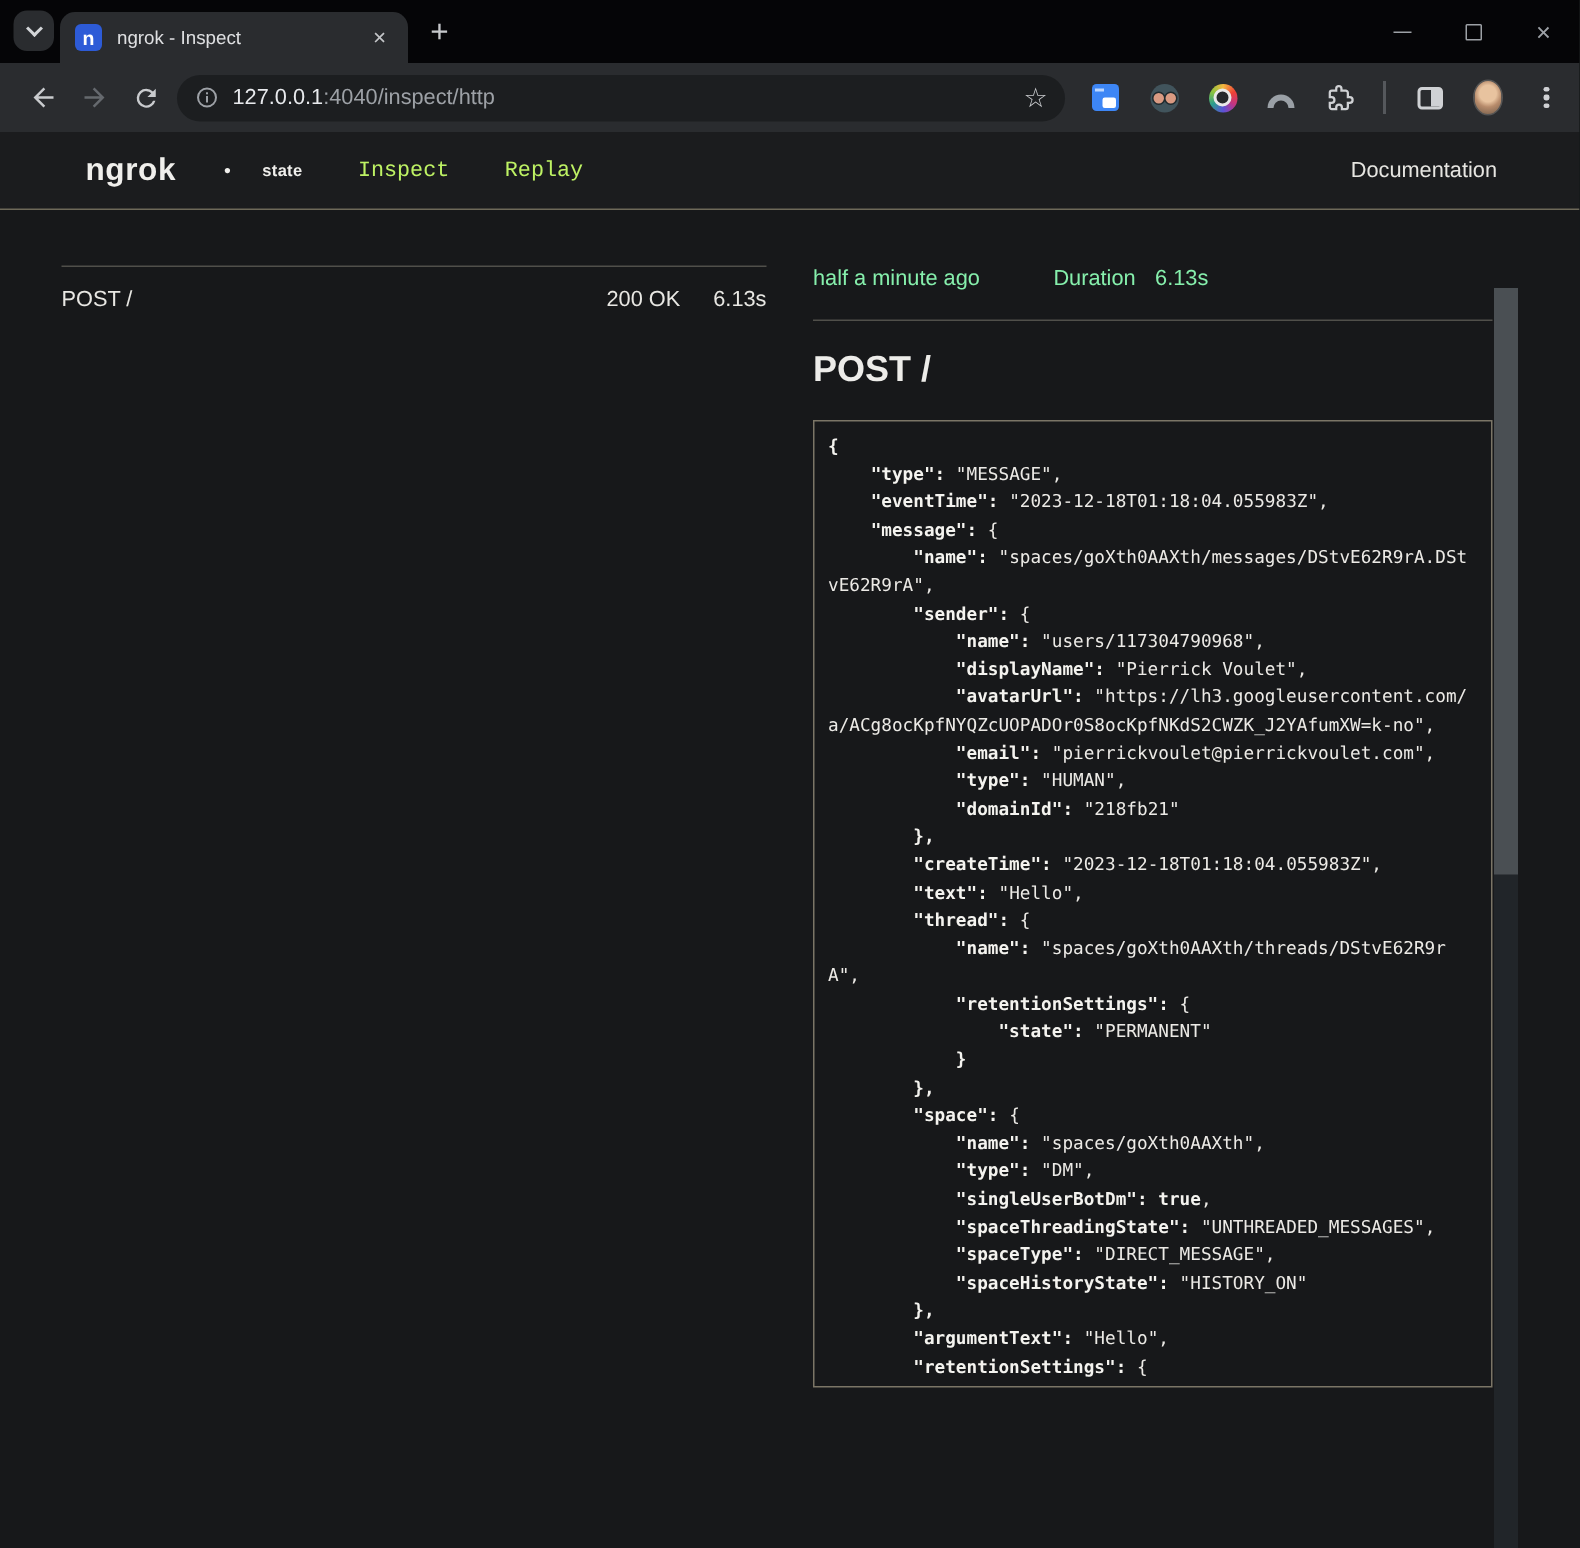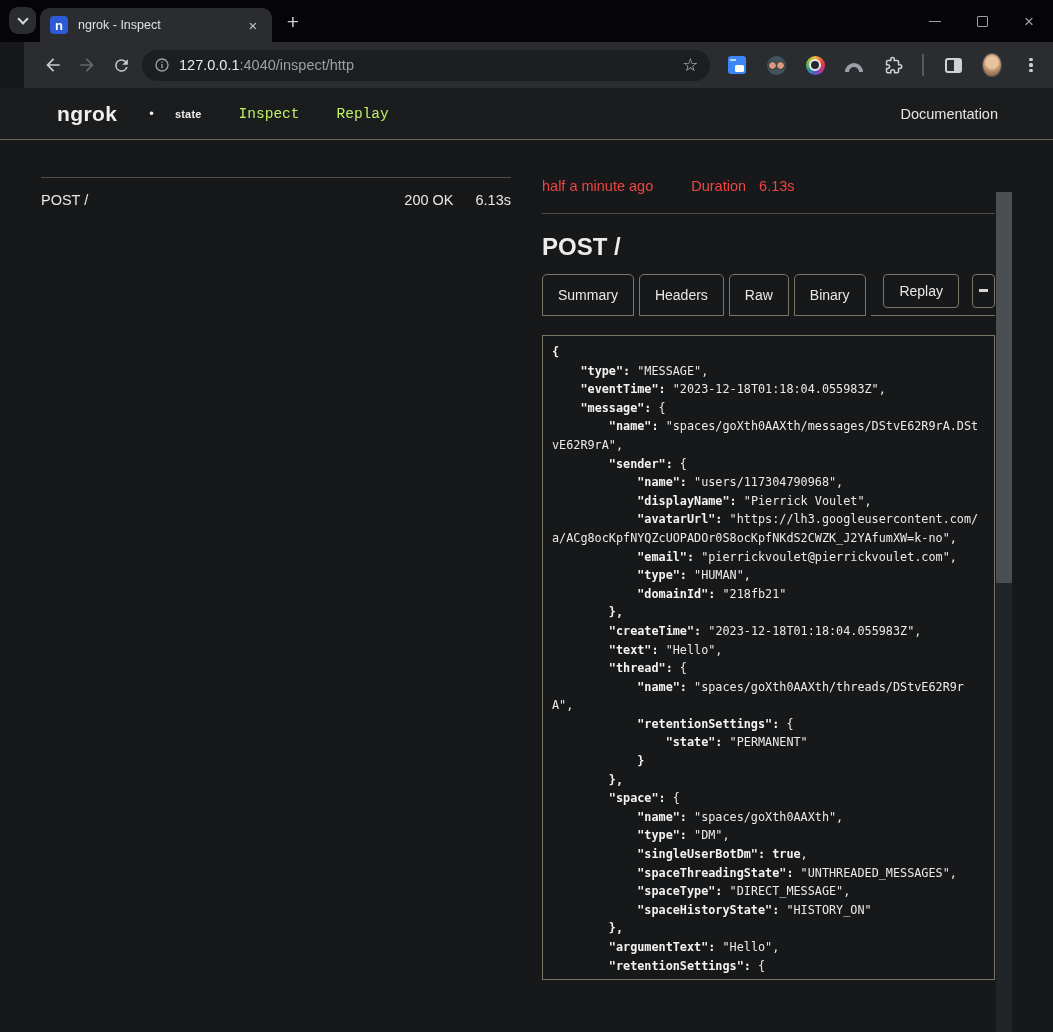--- a/index.html
+++ b/index.html
@@ -24,21 +24,21 @@
     color:#c3c5c8; font-size:15px; border-radius:50%; cursor:pointer; }
   .newtab { position:absolute; left:280px; top:9px; width:26px; height:26px; color:#c6c8cb;
     font-size:21px; font-weight:300; display:flex; align-items:center; justify-content:center; cursor:pointer; }
   .wincontrols { position:absolute; right:14px; top:0; height:42px; display:flex; align-items:center; gap:27px; }
   .winbtn { width:20px; height:20px; display:flex; align-items:center; justify-content:center; cursor:pointer; }
   .ic-min { width:12px; height:0; border-top:1.6px solid #9da1a6; }
   .ic-max { width:11px; height:11px; border:1.4px solid #9da1a6; border-radius:1px; }
   .ic-x { color:#9da1a6; font-size:17px; line-height:1; }
 
   
-  .toolbar { height:46px; background:#2a2c2f; display:flex; align-items:center; padding:0 12px;margin-left:24px; }
+  .toolbar { height:46px; background:#2a2c2f; display:flex; align-items:center; padding:0 12px; }
   .nav-ico { width:34px; height:34px; display:flex; align-items:center; justify-content:center;
     border-radius:50%; cursor:pointer; flex:none; }
   .urlbar { width:608px; height:31px; margin-left:4px; background:#1c1e20; border-radius:16px;
     display:flex; align-items:center; padding:0 12px; cursor:text; }
   .url-host { font-size:14.5px; color:#e8eaed; margin-left:9px; }
   .url-path { font-size:14.5px; color:#9da1a6; }
   .url-spacer { flex:1; }
   .star { font-size:18px; color:#c9cbce; cursor:pointer; }
   .extbar { display:flex; align-items:center; gap:19px; margin-left:17px; }
   .ext { width:20px; height:20px; display:flex; align-items:center; justify-content:center; cursor:pointer; flex:none; }
@@ -85,21 +85,21 @@
   .rightcol { width:453px; }
   .divline { border:none; border-top:1px solid #504f4a; margin-top:9px; }
 
   .lhead { display:flex; align-items:center; justify-content:space-between; height:36px; }
   .lhead h2 { font-size:17.5px; font-weight:700; color:#ecebe8; }
   .clear-btn { background:transparent; border:1px solid #6f6a5c; border-radius:4px; color:#e8e7e3;
     font-size:13px; padding:9px 13px; cursor:pointer; font-family:"Liberation Sans",sans-serif; }
   .req-row { display:flex; justify-content:space-between; padding-top:14px; font-size:14.5px; color:#e8e7e3; cursor:pointer; }
   .req-right { display:flex; gap:22px; }
 
-  .meta { display:flex; align-items:center; height:36px; font-size:14.5px; color:#ef4444; gap:38px; }
+  .meta { display:flex; align-items:center; height:36px; font-size:14.5px; color:#86efac; gap:49px; }
   .dur { display:flex; gap:13px; }
   .req-title { font-size:24px; font-weight:700; color:#edece9; margin-top:19px; }
 
   .tabsrow { display:flex; margin-top:13px; height:42px; }
   .tab-btn { border:1px solid #7b7566; border-radius:5px 5px 0 0; margin-right:5px; padding:0 15px;
     display:flex; align-items:center; font-size:14px; color:#e9e8e4; background:transparent; cursor:pointer; }
   .tabs-spacer { flex:1; border-bottom:1px solid #7b7566; display:flex; justify-content:flex-end; align-items:center; }
   .replay-group { display:flex; gap:13px; margin-bottom:8px; }
   .replay-btn { border:1px solid #7b7566; background:transparent; border-radius:4px; color:#e9e8e4;
     font-size:14px; padding:8px 15px; cursor:pointer; font-family:"Liberation Sans",sans-serif; }
@@ -233,34 +233,20 @@
       <div class="meta">
         <span>half a minute ago</span>
         <span class="dur">
           <span>Duration</span>
           <span>6.13s</span>
         </span>
       </div>
       <hr class="divline">
       <div class="req-title">POST /</div>
 
-      <div class="tabsrow">
-        <div class="tab-btn">Summary</div>
-        <div class="tab-btn">Headers</div>
-        <div class="tab-btn">Raw</div>
-        <div class="tab-btn">Binary</div>
-        <div class="tabs-spacer">
-          <div class="replay-group">
-            <button class="replay-btn">Replay</button>
-            <button class="replay-caret">
-              <span class="dash"></span>
-            </button>
-          </div>
-        </div>
-      </div>
 
       <pre class="code"><div><b>{</b></div><div>    <b>"type":</b> "MESSAGE",</div><div>    <b>"eventTime":</b> "2023-12-18T01:18:04.055983Z",</div><div>    <b>"message":</b> {</div><div>        <b>"name":</b> "spaces/goXth0AAXth/messages/DStvE62R9rA.DSt</div><div>vE62R9rA",</div><div>        <b>"sender":</b> {</div><div>            <b>"name":</b> "users/117304790968",</div><div>            <b>"displayName":</b> "Pierrick Voulet",</div><div>            <b>"avatarUrl":</b> "https://lh3.googleusercontent.com/</div><div>a/ACg8ocKpfNYQZcUOPADOr0S8ocKpfNKdS2CWZK_J2YAfumXW=k-no",</div><div>            <b>"email":</b> "pierrickvoulet@pierrickvoulet.com",</div><div>            <b>"type":</b> "HUMAN",</div><div>            <b>"domainId":</b> "218fb21"</div><div><b>        },</b></div><div>        <b>"createTime":</b> "2023-12-18T01:18:04.055983Z",</div><div>        <b>"text":</b> "Hello",</div><div>        <b>"thread":</b> {</div><div>            <b>"name":</b> "spaces/goXth0AAXth/threads/DStvE62R9r</div><div>A",</div><div>            <b>"retentionSettings":</b> {</div><div>                <b>"state":</b> "PERMANENT"</div><div><b>            }</b></div><div><b>        },</b></div><div>        <b>"space":</b> {</div><div>            <b>"name":</b> "spaces/goXth0AAXth",</div><div>            <b>"type":</b> "DM",</div><div>            <b>"singleUserBotDm":</b> <b>true</b>,</div><div>            <b>"spaceThreadingState":</b> "UNTHREADED_MESSAGES",</div><div>            <b>"spaceType":</b> "DIRECT_MESSAGE",</div><div>            <b>"spaceHistoryState":</b> "HISTORY_ON"</div><div><b>        },</b></div><div>        <b>"argumentText":</b> "Hello",</div><div>        <b>"retentionSettings":</b> {</div></pre>
     </div>
   </div>
 </div>
 
 <div class="sbar">
   <div class="sthumb"></div>
 </div>
 

